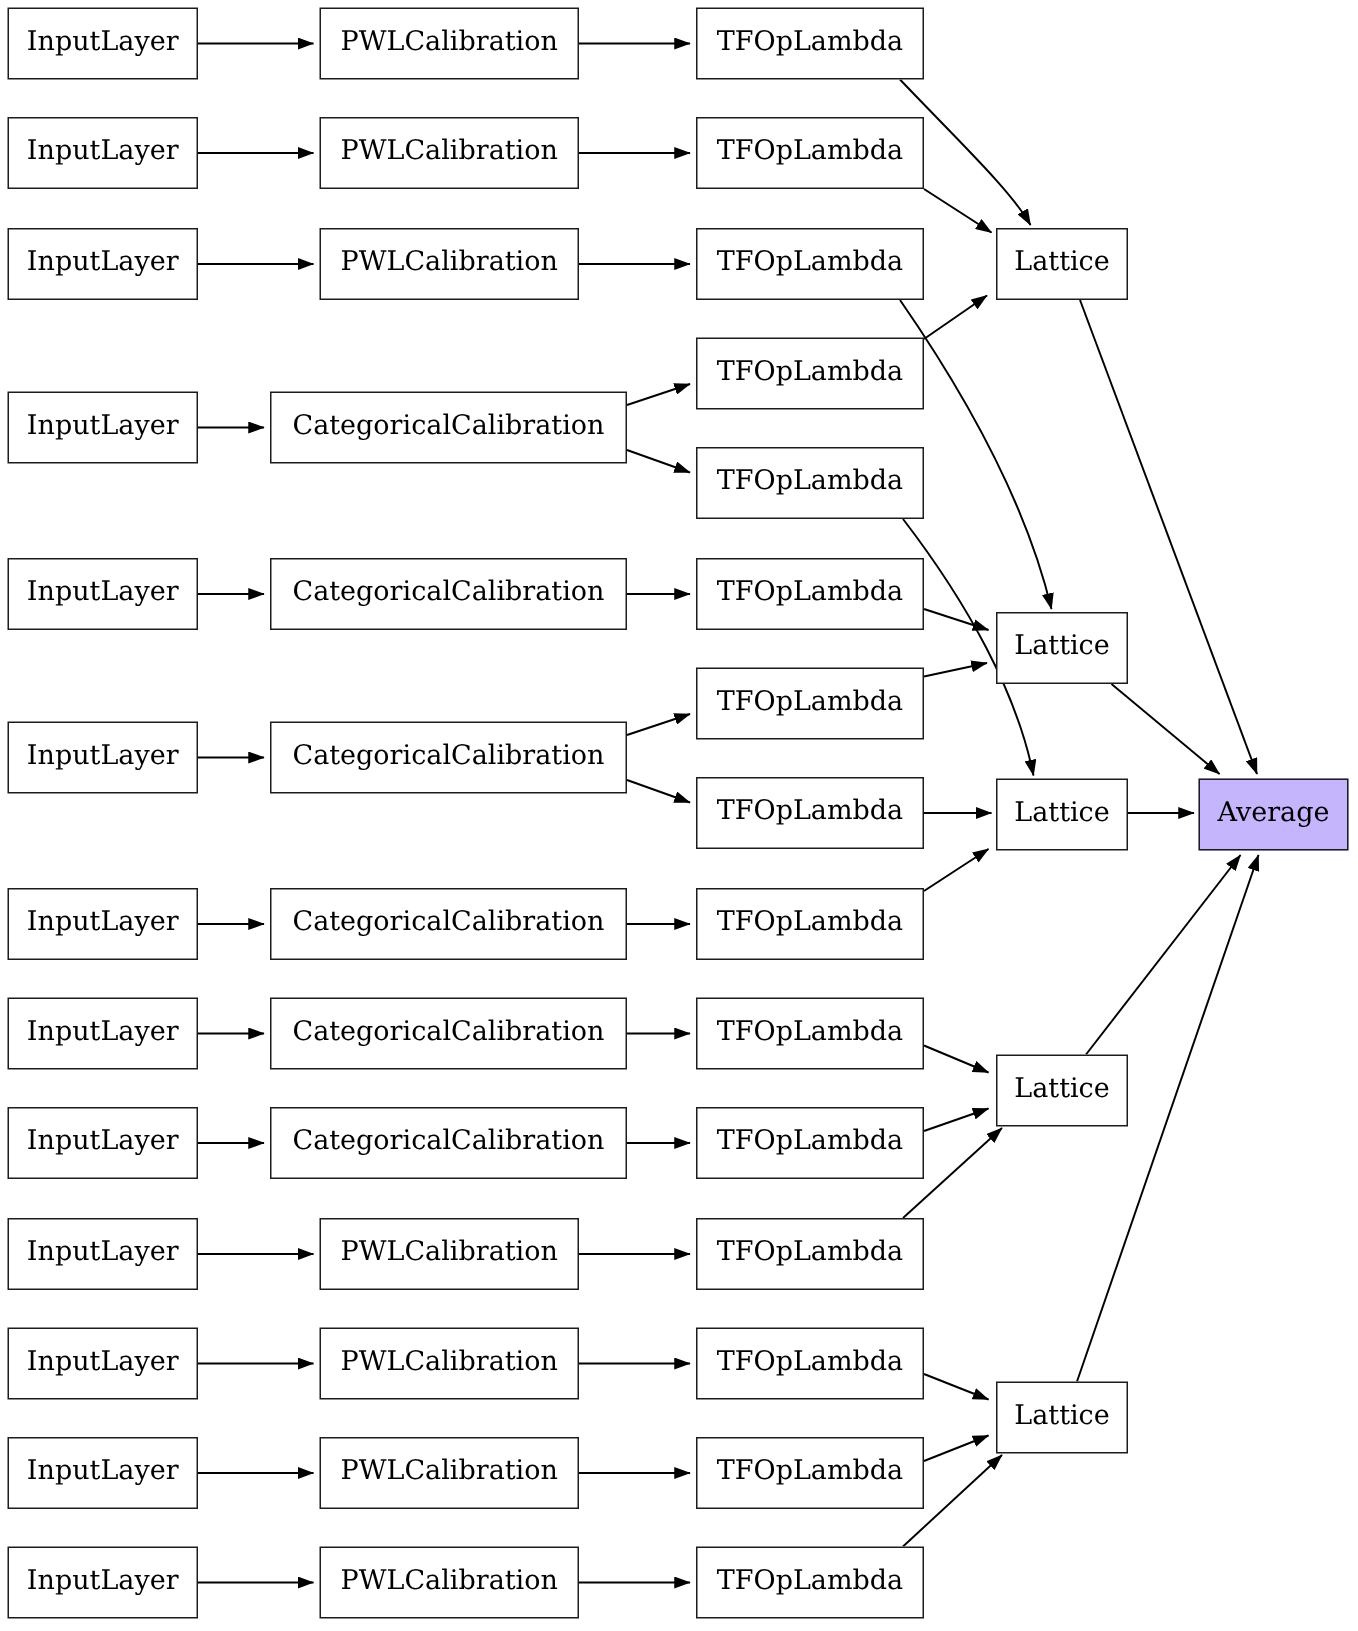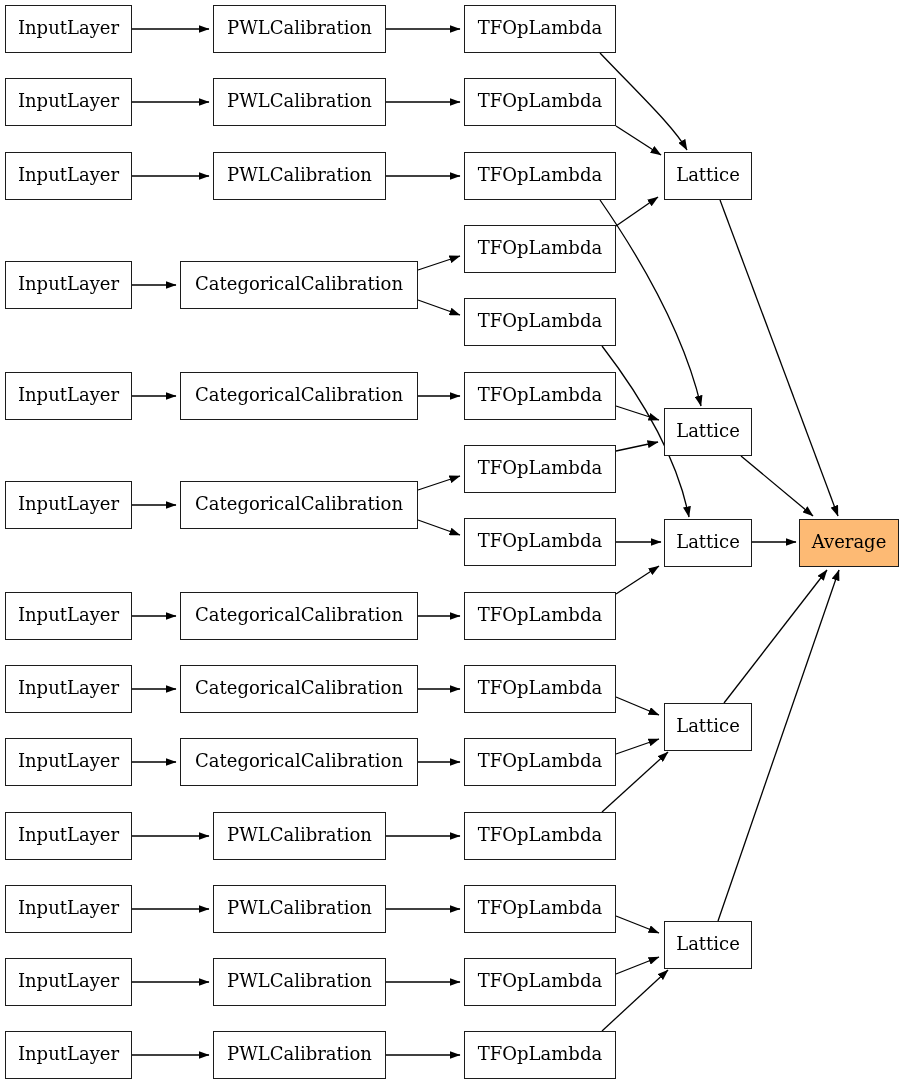--- a/index.html
+++ b/index.html
@@ -229,17 +229,17 @@
       </div>
       <div class="node" style="left: 664px; top: 519px; width: 88px; height: 48px; background: rgb(255, 255, 255); border-color: rgb(28, 28, 28); color: rgb(0, 0, 0);">
         <span>Lattice</span>
       </div>
       <div class="node" style="left: 664px; top: 703px; width: 88px; height: 48px; background: rgb(255, 255, 255); border-color: rgb(28, 28, 28); color: rgb(0, 0, 0);">
         <span>Lattice</span>
       </div>
       <div class="node" style="left: 664px; top: 921px; width: 88px; height: 48px; background: rgb(255, 255, 255); border-color: rgb(28, 28, 28); color: rgb(0, 0, 0);">
         <span>Lattice</span>
       </div>
-      <div class="node" style="left: 799px; top: 519px; width: 100px; height: 48px; background: #fdba74; border-color: rgb(28, 28, 28); color: rgb(0, 0, 0);">
+      <div class="node" style="left: 799px; top: 519px; width: 100px; height: 48px; background: #c4b5fd; border-color: rgb(28, 28, 28); color: rgb(0, 0, 0);">
         <span>Average</span>
       </div>
     </div>
 </div>
 
 </body></html>

